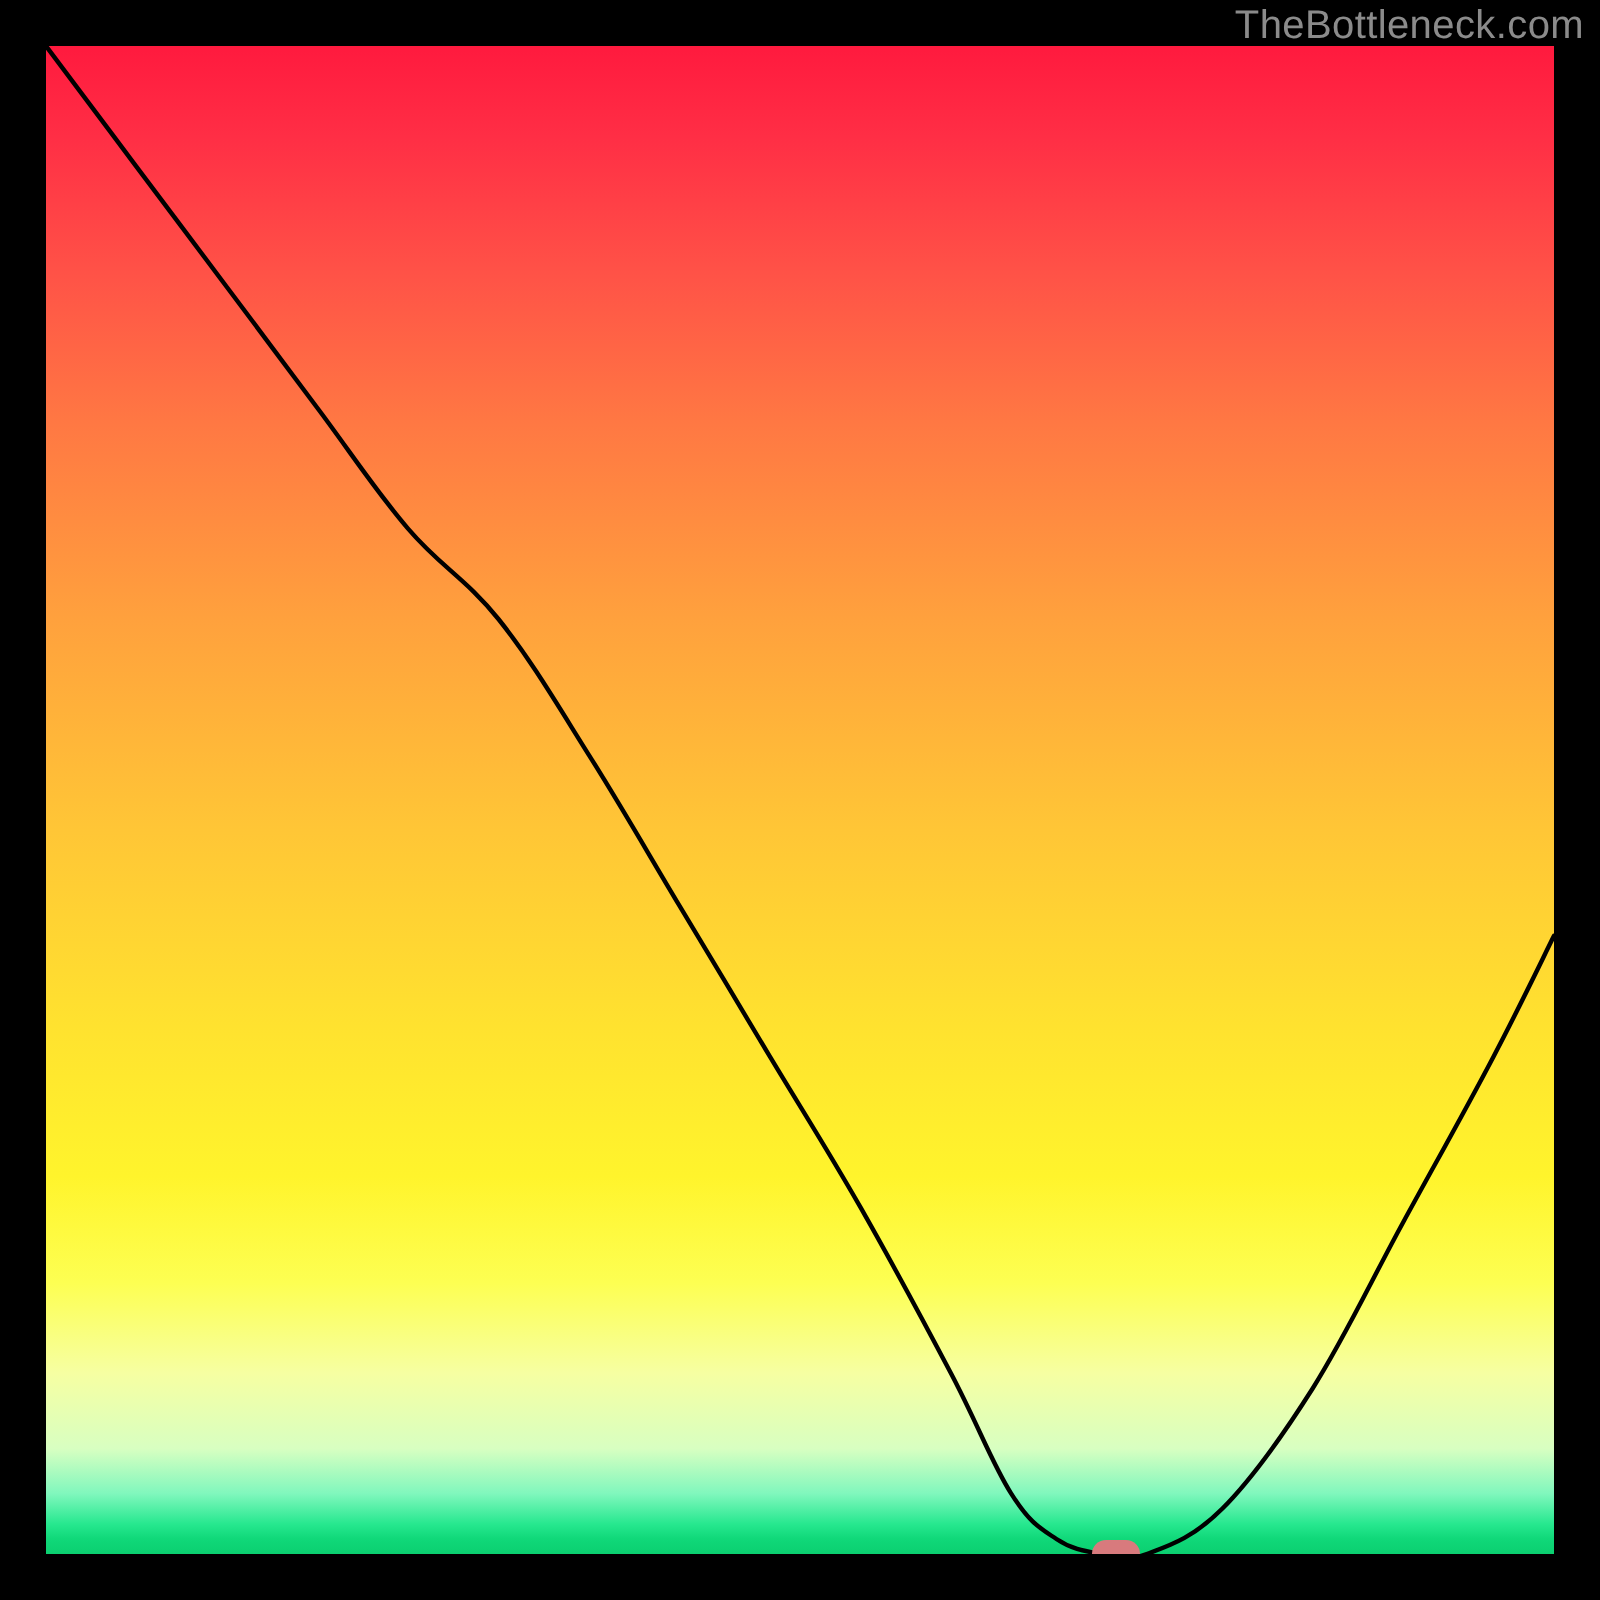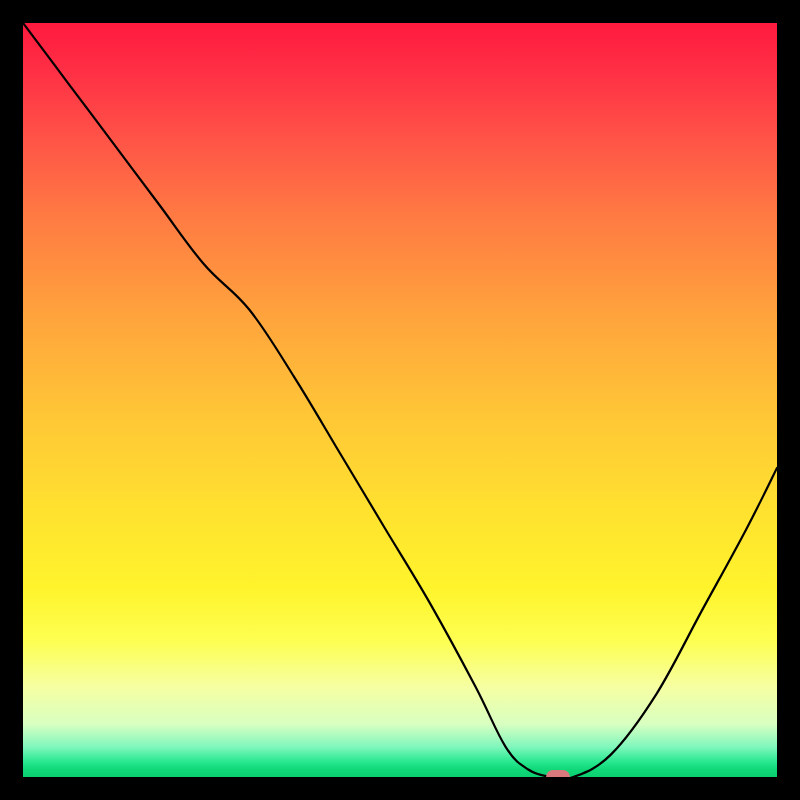--- a/index.html
+++ b/index.html
@@ -76,13 +76,14 @@
   <div class="plot-area">
     <div class="gradient-bg"></div>
 
     <svg class="curve" viewBox="0 0 754 754" preserveAspectRatio="none">
       <path id="curve-path" fill="none" stroke="#000" stroke-width="2.2" stroke-linecap="round" stroke-linejoin="round" d="M 0.0 0.0 C 8.1 10.9, 29.0 38.6, 45.2 60.3 C 61.5 82.0, 74.2 98.9, 90.5 120.6 C 106.8 142.4, 119.4 159.2, 135.7 181.0 C 152.0 202.7, 164.7 222.3, 181.0 241.3 C 197.2 260.3, 209.9 266.2, 226.2 286.5 C 242.5 306.9, 255.2 328.6, 271.4 354.4 C 287.7 380.2, 300.4 402.6, 316.7 429.8 C 333.0 456.9, 345.6 478.0, 361.9 505.2 C 378.2 532.3, 390.9 552.1, 407.2 580.6 C 423.4 609.1, 438.8 637.7, 452.4 663.5 C 466.0 689.3, 473.1 708.9, 482.6 723.8 C 492.1 738.8, 497.0 741.0, 505.2 746.5 C 513.3 751.9, 519.7 752.6, 527.8 754.0 C 535.9 755.4, 539.6 758.1, 550.4 754.0 C 561.3 749.9, 573.2 746.3, 588.1 731.4 C 603.0 716.5, 617.1 696.8, 633.4 671.1 C 649.6 645.3, 662.3 618.0, 678.6 588.1 C 694.9 558.3, 710.3 531.0, 723.8 505.2 C 737.4 479.4, 748.6 455.7, 754.0 444.9"></path>
     </svg>
 
     <div id="marker" class="marker" style="left: 535.34px; top: 754px; background: rgb(216, 122, 125);"></div>
   </div>
 
+  <div class="watermark">TheBottleneck.com</div>
 </div>
 
 </body></html>

